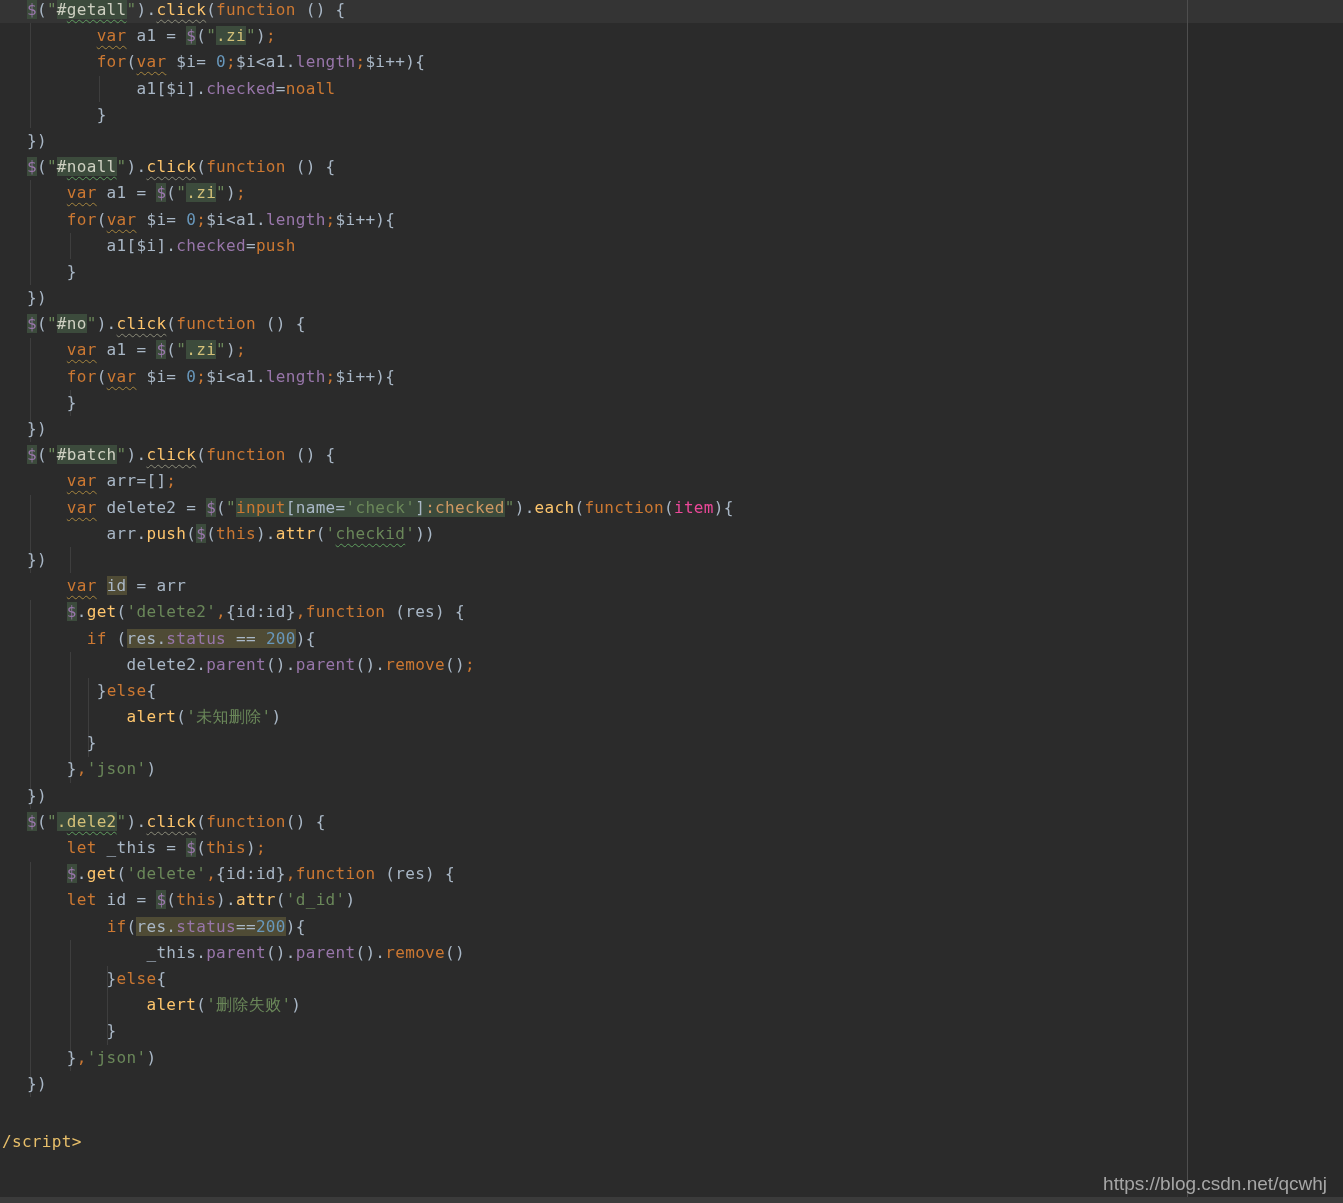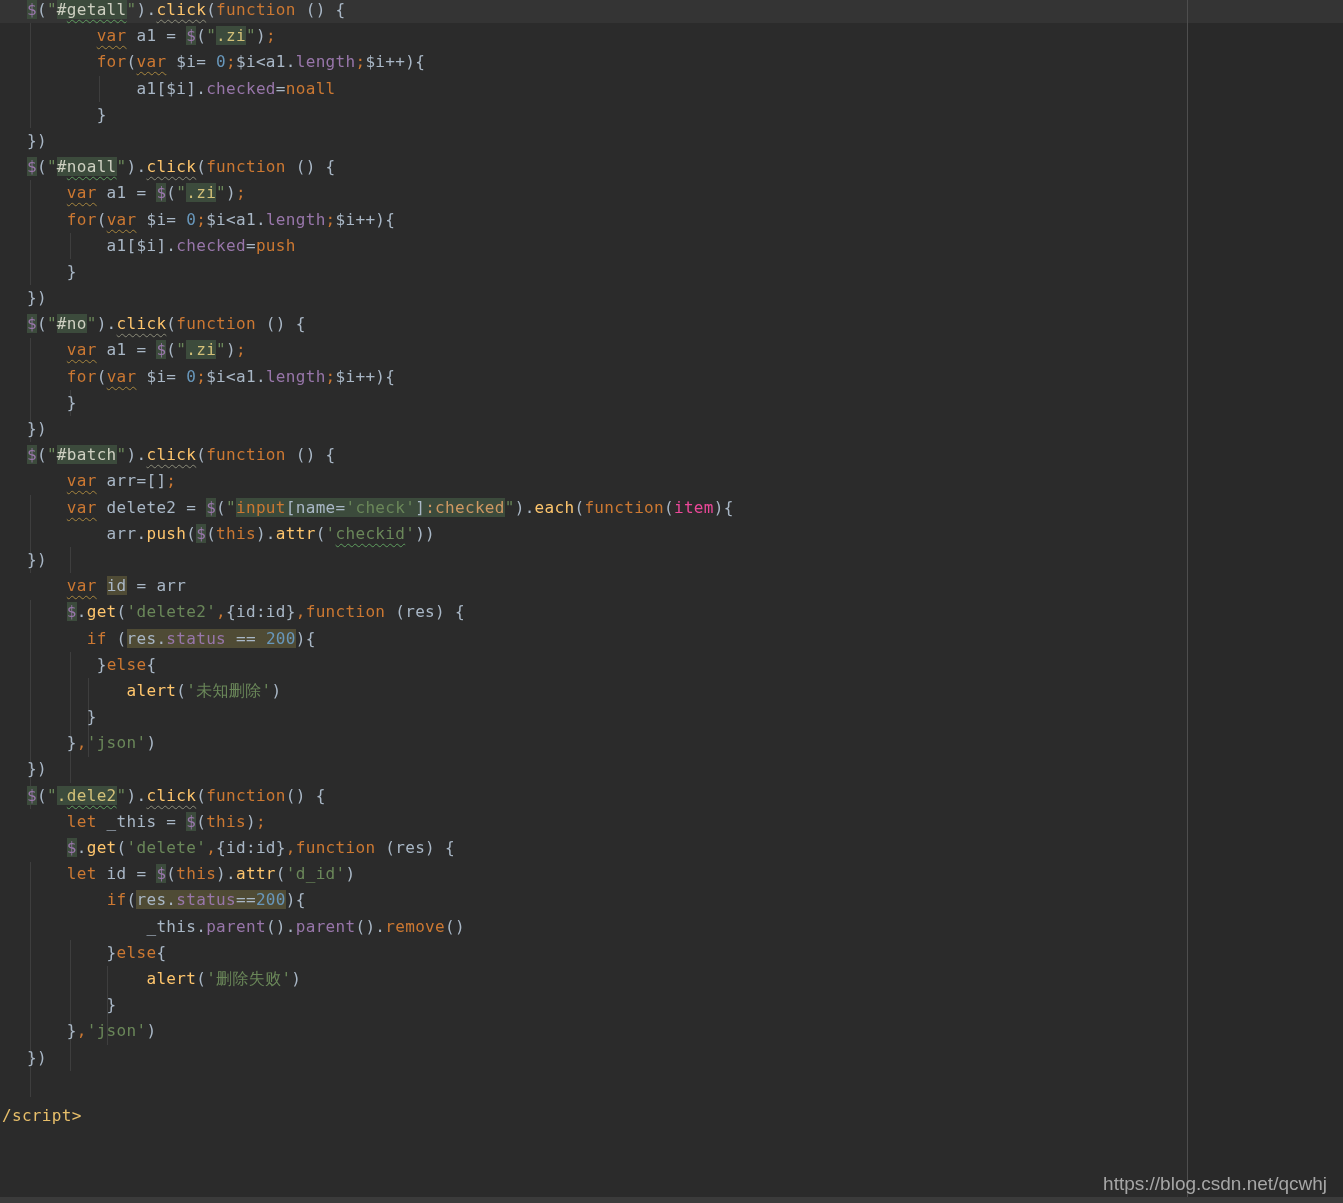--- a/index.html
+++ b/index.html
@@ -75,20 +75,21 @@
     <div class="line"><span class="pl">    }</span></div>
     <div class="line"><span class="pl">})</span></div>
     <div class="line"><span class="pr bg">$</span><span class="pl">(</span><span class="st">"</span><span class="sel bg">#batch</span><span class="st">"</span><span class="pl">).</span><span class="fn wgr">click</span><span class="pl">(</span><span class="kw">function</span><span class="pl"> () {</span></div>
     <div class="line"><span class="pl">    </span><span class="kw wo">var</span><span class="pl"> arr=[]</span><span class="kw">;</span></div>
     <div class="line"><span class="pl">    </span><span class="kw wo">var</span><span class="pl"> delete2 = </span><span class="pr bg">$</span><span class="pl">(</span><span class="st">"</span><span class="kw bg">input</span><span class="pl bg">[name=</span><span class="st bg">'check'</span><span class="pl bg">]</span><span class="ps bg">:checked</span><span class="st">"</span><span class="pl">).</span><span class="fn">each</span><span class="pl">(</span><span class="kw">function</span><span class="pl">(</span><span class="gy">item</span><span class="pl">){</span></div>
     <div class="line"><span class="pl">        arr.</span><span class="fn">push</span><span class="pl">(</span><span class="pr bg">$</span><span class="pl">(</span><span class="kw">this</span><span class="pl">).</span><span class="fn">attr</span><span class="pl">(</span><span class="st">'</span><span class="st wg">checkid</span><span class="st">'</span><span class="pl">))</span></div>
     <div class="line"><span class="pl">})</span></div>
     <div class="line"><span class="pl">    </span><span class="kw wo">var</span><span class="pl"> </span><span class="pl bgy">id</span><span class="pl"> = arr</span></div>
     <div class="line"><span class="pl">    </span><span class="pr bg">$</span><span class="pl">.</span><span class="fn">get</span><span class="pl">(</span><span class="st">'delete2'</span><span class="kw">,</span><span class="pl">{id:id}</span><span class="kw">,</span><span class="kw">function</span><span class="pl"> (res) {</span></div>
     <div class="line"><span class="pl">      </span><span class="kw">if</span><span class="pl"> (</span><span class="pl bgy">res.</span><span class="pr bgy">status</span><span class="pl bgy"> == </span><span class="nu bgy">200</span><span class="pl">){</span></div>
+    <div class="line"><span class="pl">          delete2.</span><span class="pr">parent</span><span class="pl">().</span><span class="pr">parent</span><span class="pl">().</span><span class="kw">remove</span><span class="pl">()</span><span class="kw">;</span></div>
     <div class="line"><span class="pl">       }</span><span class="kw">else</span><span class="pl">{</span></div>
     <div class="line"><span class="pl">          </span><span class="fn">alert</span><span class="pl">(</span><span class="st">'未知删除'</span><span class="pl">)</span></div>
     <div class="line"><span class="pl">      }</span></div>
     <div class="line"><span class="pl">    }</span><span class="kw">,</span><span class="st">'json'</span><span class="pl">)</span></div>
     <div class="line"><span class="pl">})</span></div>
     <div class="line"><span class="pr bg">$</span><span class="pl">(</span><span class="st">"</span><span class="cls bg">.</span><span class="cls bg wg">dele2</span><span class="st">"</span><span class="pl">).</span><span class="fn wgr">click</span><span class="pl">(</span><span class="kw">function</span><span class="pl">() {</span></div>
     <div class="line"><span class="pl">    </span><span class="kw">let</span><span class="pl"> _this = </span><span class="pr bg">$</span><span class="pl">(</span><span class="kw">this</span><span class="pl">)</span><span class="kw">;</span></div>
     <div class="line"><span class="pl">    </span><span class="pr bg">$</span><span class="pl">.</span><span class="fn">get</span><span class="pl">(</span><span class="st">'delete'</span><span class="kw">,</span><span class="pl">{id:id}</span><span class="kw">,</span><span class="kw">function</span><span class="pl"> (res) {</span></div>
     <div class="line"><span class="pl">    </span><span class="kw">let</span><span class="pl"> id = </span><span class="pr bg">$</span><span class="pl">(</span><span class="kw">this</span><span class="pl">).</span><span class="fn">attr</span><span class="pl">(</span><span class="st">'d_id'</span><span class="pl">)</span></div>
     <div class="line"><span class="pl">        </span><span class="kw">if</span><span class="pl">(</span><span class="pl bgy">res.</span><span class="pr bgy">status</span><span class="pl bgy">==</span><span class="nu bgy">200</span><span class="pl">){</span></div>

